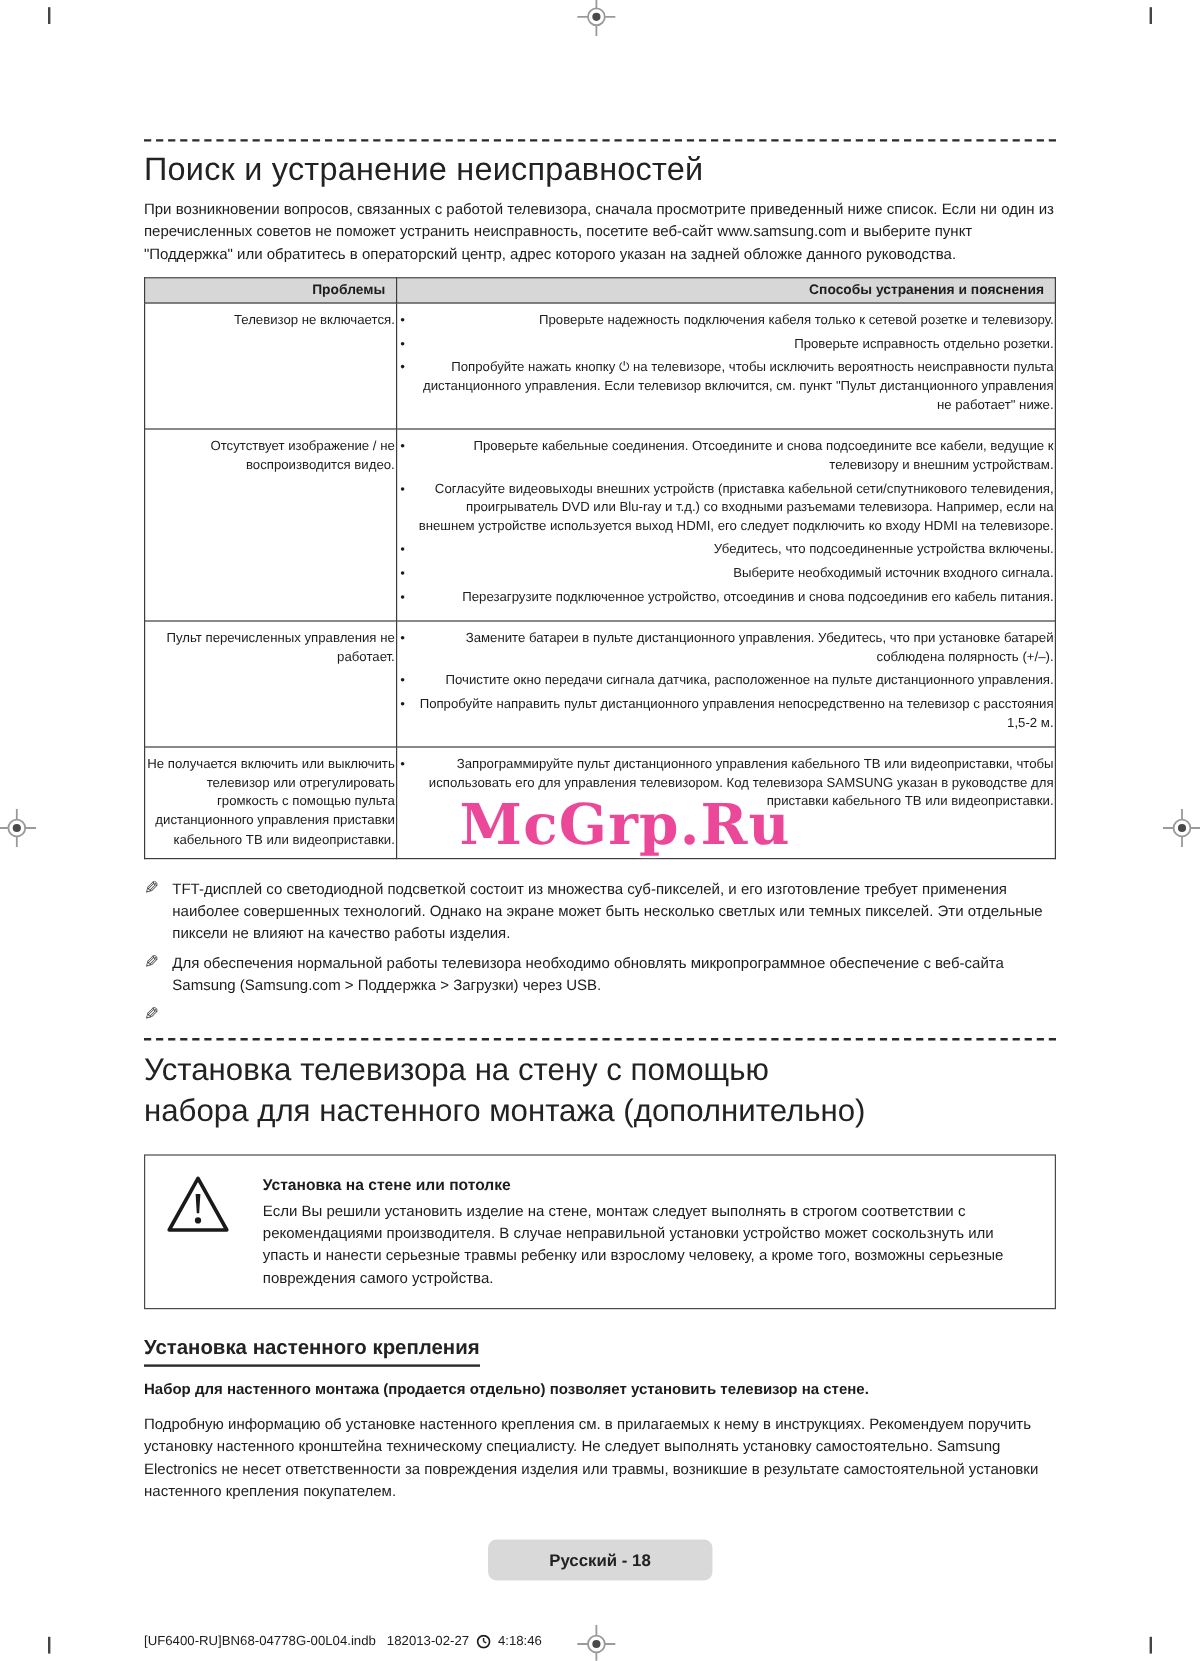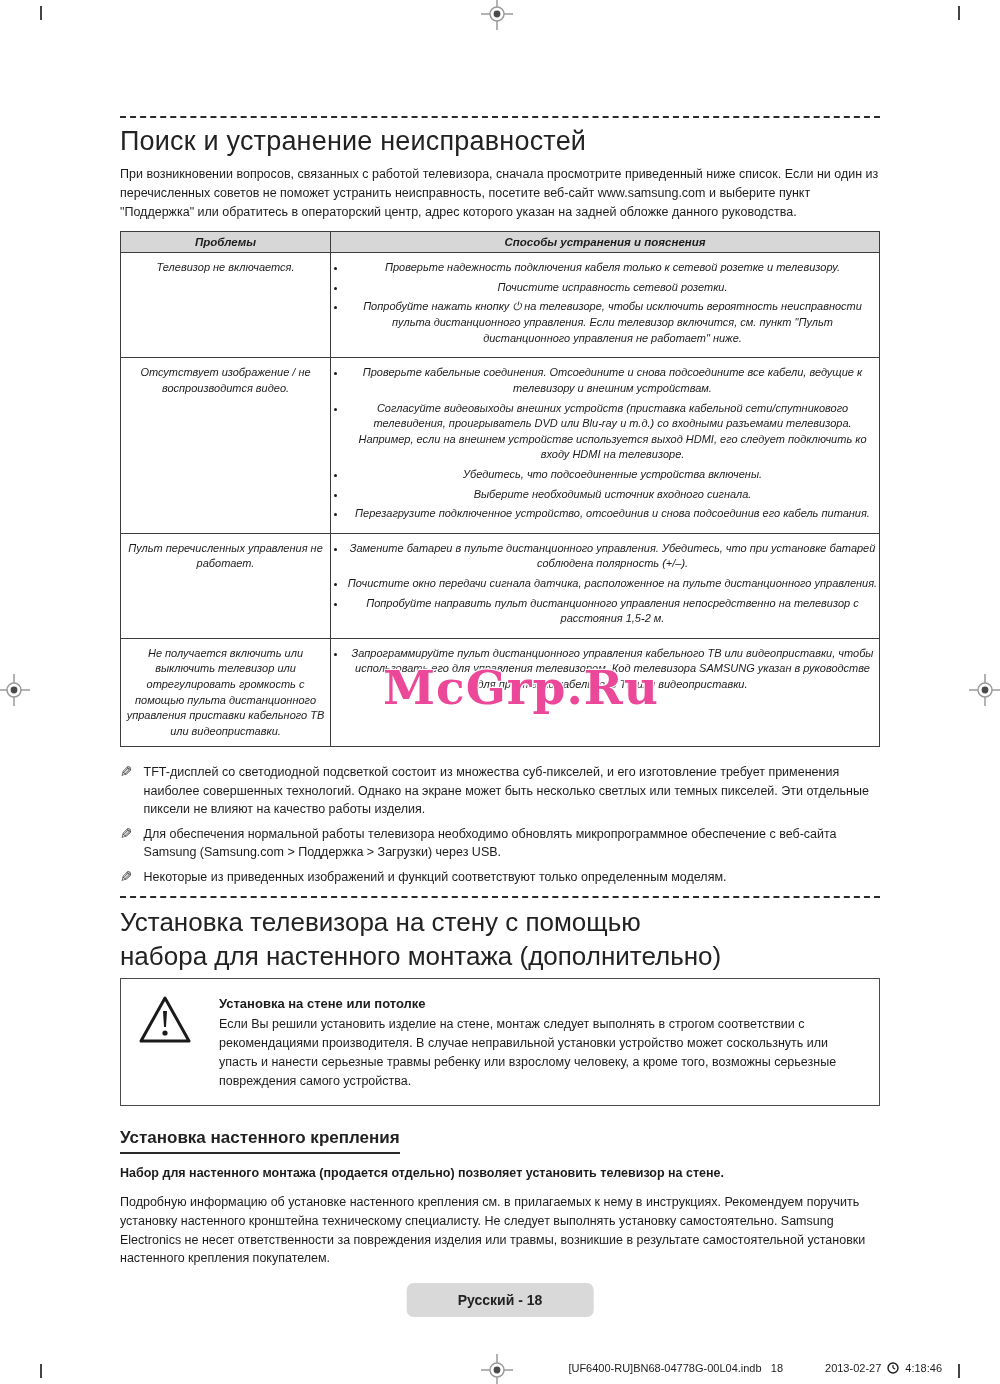--- a/index.html
+++ b/index.html
@@ -54,22 +54,21 @@
   
   table.tbl {
     width: 100%;
     border-collapse: collapse;
     margin-top: 10px;
     font-size: 11px;
   }
   table.tbl th, table.tbl td {
     border: 1px solid #3c3c3c;
     vertical-align: top;
-    text-align: center;
-    font-style: italic;
+    text-align: right;
   }
   table.tbl thead th {
     background: #d7d7d7;
     font-size: 11.5px;
     font-weight: bold;
     padding: 4px 9px;
   }
   table.tbl td { padding: 7px 1px; line-height: 1.42; }
   table.tbl td.problem { width: 207px; }
   ul.sol-list { margin: 0; padding: 0 0 0 15px; }
@@ -82,21 +81,21 @@
     font-size: 15px; color: #3a3a3a; line-height: 1.2; flex: 0 0 auto;
     transform: scaleX(-1);
   }
   .note .note-text { font-size: 12.5px; line-height: 1.45; }
 
   .rule2 { margin-top: 10px; }
 
   
   .warning-box {
     border: 1px solid #4a4a4a;
-    margin-top: 4px;
+    margin-top: 20px;
     padding: 15px 18px 15px 16px;
     display: flex;
     gap: 26px;
     align-items: flex-start;
   }
   .warning-text { font-size: 12.5px; line-height: 1.5; }
   .warning-text .w-title { font-weight: bold; font-size: 13px; margin-bottom: 2px; }
 
   h2.sub-heading {
     display: inline-block;
@@ -132,24 +131,23 @@
     border-radius: 7px;
     padding: 9px 51px;
     font-size: 14px;
     font-weight: bold;
     color: #222;
   }
   .print-line {
     position: absolute;
     left: 120px; right: 58px; top: 1362px;
     display: flex;
-    justify-content: flex-end;
+    justify-content: flex-start;
     font-size: 11px;
     color: #1c1c1c;
-    gap: 42px;
   }
   .print-line .pre { white-space: pre; }
   .print-right { display: flex; align-items: center; gap: 6px; }
   .clock-icon svg { display: block; }
 </style>
 </head>
 <body>
 
 <div class="reg-mark" style="left:481px; top:-2px;">
   <svg width="32" height="32" viewBox="0 0 32 32">
@@ -204,21 +202,21 @@
         <th>Проблемы</th>
         <th>Способы устранения и пояснения</th>
       </tr>
     </thead>
     <tbody>
       <tr>
         <td class="problem">Телевизор не включается.</td>
         <td>
           <ul class="sol-list">
               <li>Проверьте надежность подключения кабеля только к сетевой розетке и телевизору.</li>
-              <li>Почистите исправность сетевой розетки.</li>
+              <li>Проверьте исправность отдельно розетки.</li>
               <li>Попробуйте нажать кнопку ⏻ на телевизоре, чтобы исключить вероятность неисправности пульта дистанционного управления. Если телевизор включится, см. пункт "Пульт дистанционного управления не работает" ниже.</li>
             </ul>
         </td>
       </tr>
       <tr>
         <td class="problem">Отсутствует изображение / не воспроизводится видео.</td>
         <td>
           <ul class="sol-list">
               <li>Проверьте кабельные соединения. Отсоедините и снова подсоедините все кабели, ведущие к телевизору и внешним устройствам.</li>
               <li>Согласуйте видеовыходы внешних устройств (приставка кабельной сети/спутникового телевидения, проигрыватель DVD или Blu-ray и т.д.) со входными разъемами телевизора. Например, если на внешнем устройстве используется выход HDMI, его следует подключить ко входу HDMI на телевизоре.</li>
@@ -253,21 +251,20 @@
     <div class="note">
       <span class="note-icon">✎</span>
       <span class="note-text">TFT-дисплей со светодиодной подсветкой состоит из множества суб-пикселей, и его изготовление требует применения наиболее совершенных технологий. Однако на экране может быть несколько светлых или темных пикселей. Эти отдельные пиксели не влияют на качество работы изделия.</span>
     </div>
     <div class="note">
       <span class="note-icon">✎</span>
       <span class="note-text">Для обеспечения нормальной работы телевизора необходимо обновлять микропрограммное обеспечение с веб-сайта Samsung (Samsung.com &gt; Поддержка &gt; Загрузки) через USB.</span>
     </div>
     <div class="note">
       <span class="note-icon">✎</span>
-      <span class="note-text">Некоторые из приведенных изображений и функций соответствуют только определенным моделям.</span>
     </div>
   </div>
 
   <hr class="dashed-rule rule2">
 
   <h1 class="section-title-2">
     <span>Установка телевизора на стену с помощью</span>
     <span>набора для настенного монтажа (дополнительно)</span>
   </h1>
 

